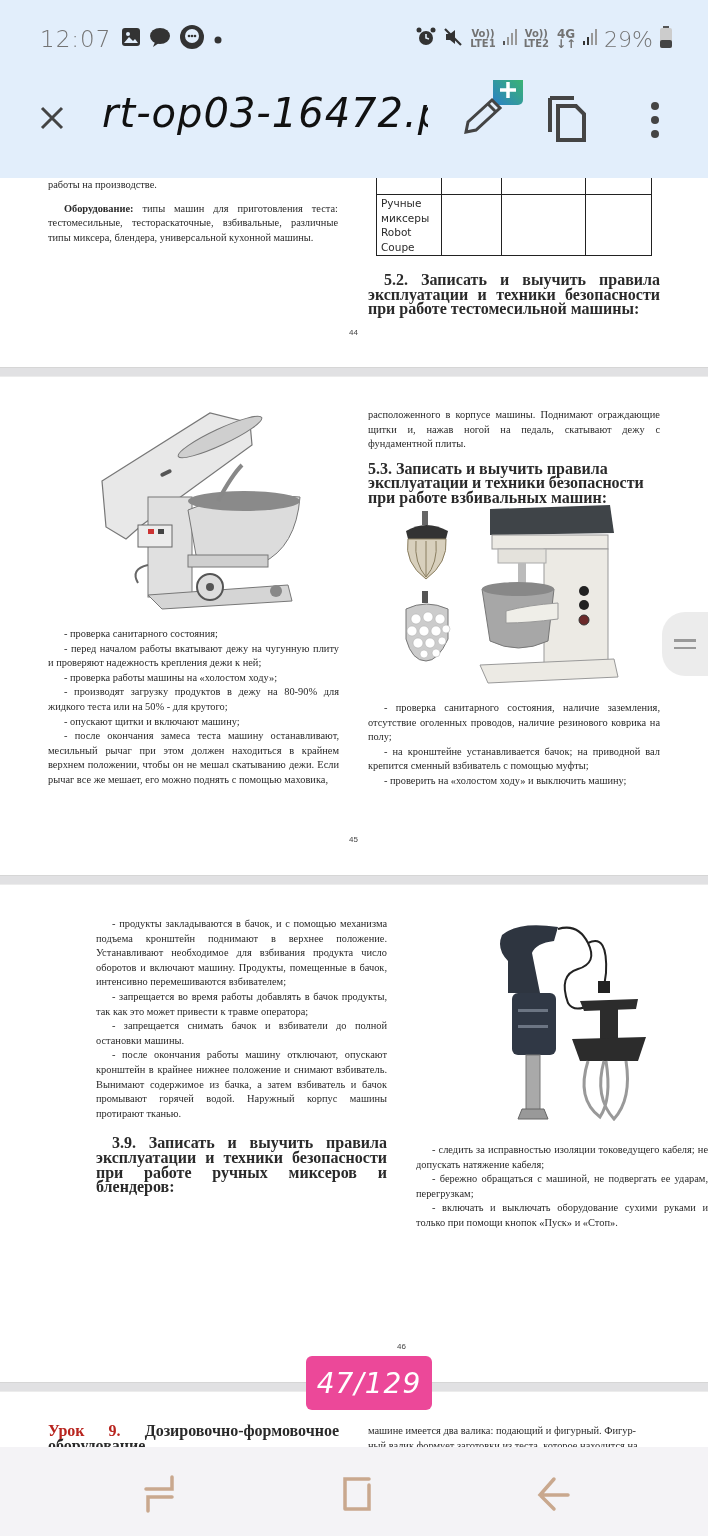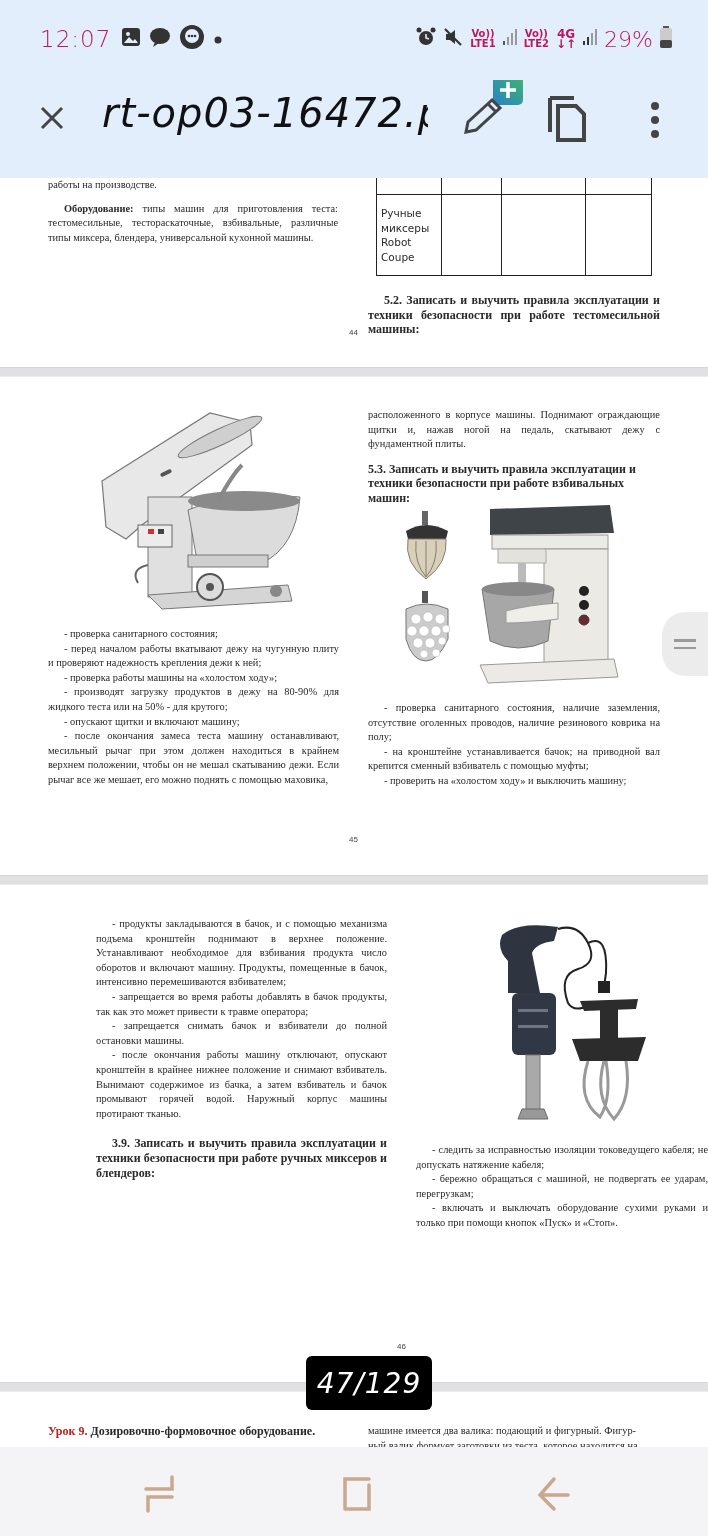--- a/index.html
+++ b/index.html
@@ -1,21 +1,21 @@
 <!DOCTYPE html>
 <html><head>
 <meta charset="utf-8">
 <style>
   * { box-sizing: border-box; margin: 0; padding: 0; }
   html, body { width: 708px; height: 1536px; overflow: hidden; background: #ffffff; }
   body { position: relative; font-family: "Liberation Serif", serif; color: #222; }
 
   
   .topbar { position: absolute; left: 0; top: 0; width: 708px; height: 178px; background: #e2eefb; z-index: 10; }
-  .status { position: absolute; top: 22px; left: 40px; right: 36px; height: 34px; display: flex; align-items: center; font-family: "DejaVu Sans", sans-serif; color: #be185d; }
+  .status { position: absolute; top: 22px; left: 40px; right: 36px; height: 34px; display: flex; align-items: center; font-family: "DejaVu Sans", sans-serif; color: #737373; }
   .status .time { font-size: 23px; letter-spacing: 1px; font-weight: 300; margin-right: 10px; }
   .status .ic { display: inline-block; margin-right: 8px; }
   .status .right { margin-left: auto; display: flex; align-items: center; gap: 7px; justify-content: flex-end; }
   .status .tiny { font-size: 10px; line-height: 10px; text-align: center; font-weight: bold; }
   .status .batt-txt { font-size: 22px; font-weight: 300; }
   .appbar { position: absolute; top: 80px; left: 0; width: 708px; height: 80px; }
   .close-btn { position: absolute; left: 34px; top: 20px; width: 36px; height: 36px; display:flex; align-items:center; justify-content:center; }
   .doc-title { position: absolute; left: 102px; top: 10px; width: 326px; overflow: hidden; white-space: nowrap; font-family: "DejaVu Sans", sans-serif; font-size: 40px; color: #111; letter-spacing: 1px; font-style: italic; }
   .edit-btn { position: absolute; left: 458px; top: 0px; width: 70px; height: 70px; }
   .copy-btn { position: absolute; left: 544px; top: 14px; width: 46px; height: 50px; }
@@ -23,33 +23,33 @@
 
   
   .doc { position: absolute; left: 0; top: 0; width: 612px; height: 1536px; }
   .page { position: absolute; left: 0; width: 708px; background: #fff; }
   .sep { position: absolute; left: 0; width: 708px; height: 10px; background: #e1e1e3; border-top: 1px solid #d6d6d6; border-bottom: 1px solid #ececec; }
   .col { position: absolute; font-size: 10.4px; line-height: 14.6px; text-align: justify; color: #2a2a2a; }
   .col p { text-indent: 16px; }
   .col p.noind { text-indent: 0; }
   .col .b { font-weight: bold; }
   .pnum { position: absolute; font-family: "Liberation Sans", sans-serif; font-size: 8px; color: #444; }
-  .head { font-weight: bold; font-size: 12px; line-height: 14.6px; }
+  .head { font-weight: bold; font-size: 16px; line-height: 14.6px; }
 
   table.t { border-collapse: collapse; font-family: "DejaVu Sans", sans-serif; font-size: 10.5px; line-height: 14.5px; }
-  table.t td { border: 1.3px solid #222; vertical-align: top; padding: 11px 4px; }
+  table.t td { border: 1.3px solid #222; vertical-align: top; padding: 1px 4px; }
   table.t td.first { width: 65px; }
   table.t td.c2 { width: 60px; }
   table.t td.c3 { width: 84px; }
   table.t td.c4 { width: 66px; }
 
   .img { position: absolute; }
   .scroll-handle { position: absolute; left: 662px; top: 612px; width: 46px; height: 64px; border-radius: 23px 0 0 23px; background: #ececec; display:flex; align-items:center; justify-content:center; flex-direction: column; gap: 5px; z-index: 5;}
   .scroll-handle span { display:block; width: 22px; height: 2.5px; background: #999; }
-  .page-ind { position: absolute; left: 306px; top: 1356px; width: 126px; height: 54px; background: #000000; border-radius: 6px; color: #fff; font-family: "DejaVu Sans", sans-serif; font-size: 28px; font-style: italic; font-weight: 300; display: flex; align-items: center; justify-content: center; letter-spacing: 1px; z-index: 6; }
+  .page-ind { position: absolute; left: 306px; top: 1356px; width: 126px; height: 54px; background: #ec4899; border-radius: 6px; color: #fff; font-family: "DejaVu Sans", sans-serif; font-size: 28px; font-style: italic; font-weight: 300; display: flex; align-items: center; justify-content: center; letter-spacing: 1px; z-index: 6; }
   .navbar { position: absolute; left: 0; top: 1447px; width: 708px; height: 89px; background: #f4f3f6; z-index: 10; }
   .nav-btn { position: absolute; top: 28px; width: 40px; height: 40px; }
 </style>
 </head>
 <body>
 
 <div class="doc">
 
   <div class="page" style="top:160px;height:207px;">
     <div class="col" style="left:48px;top:18px;width:290px;">

